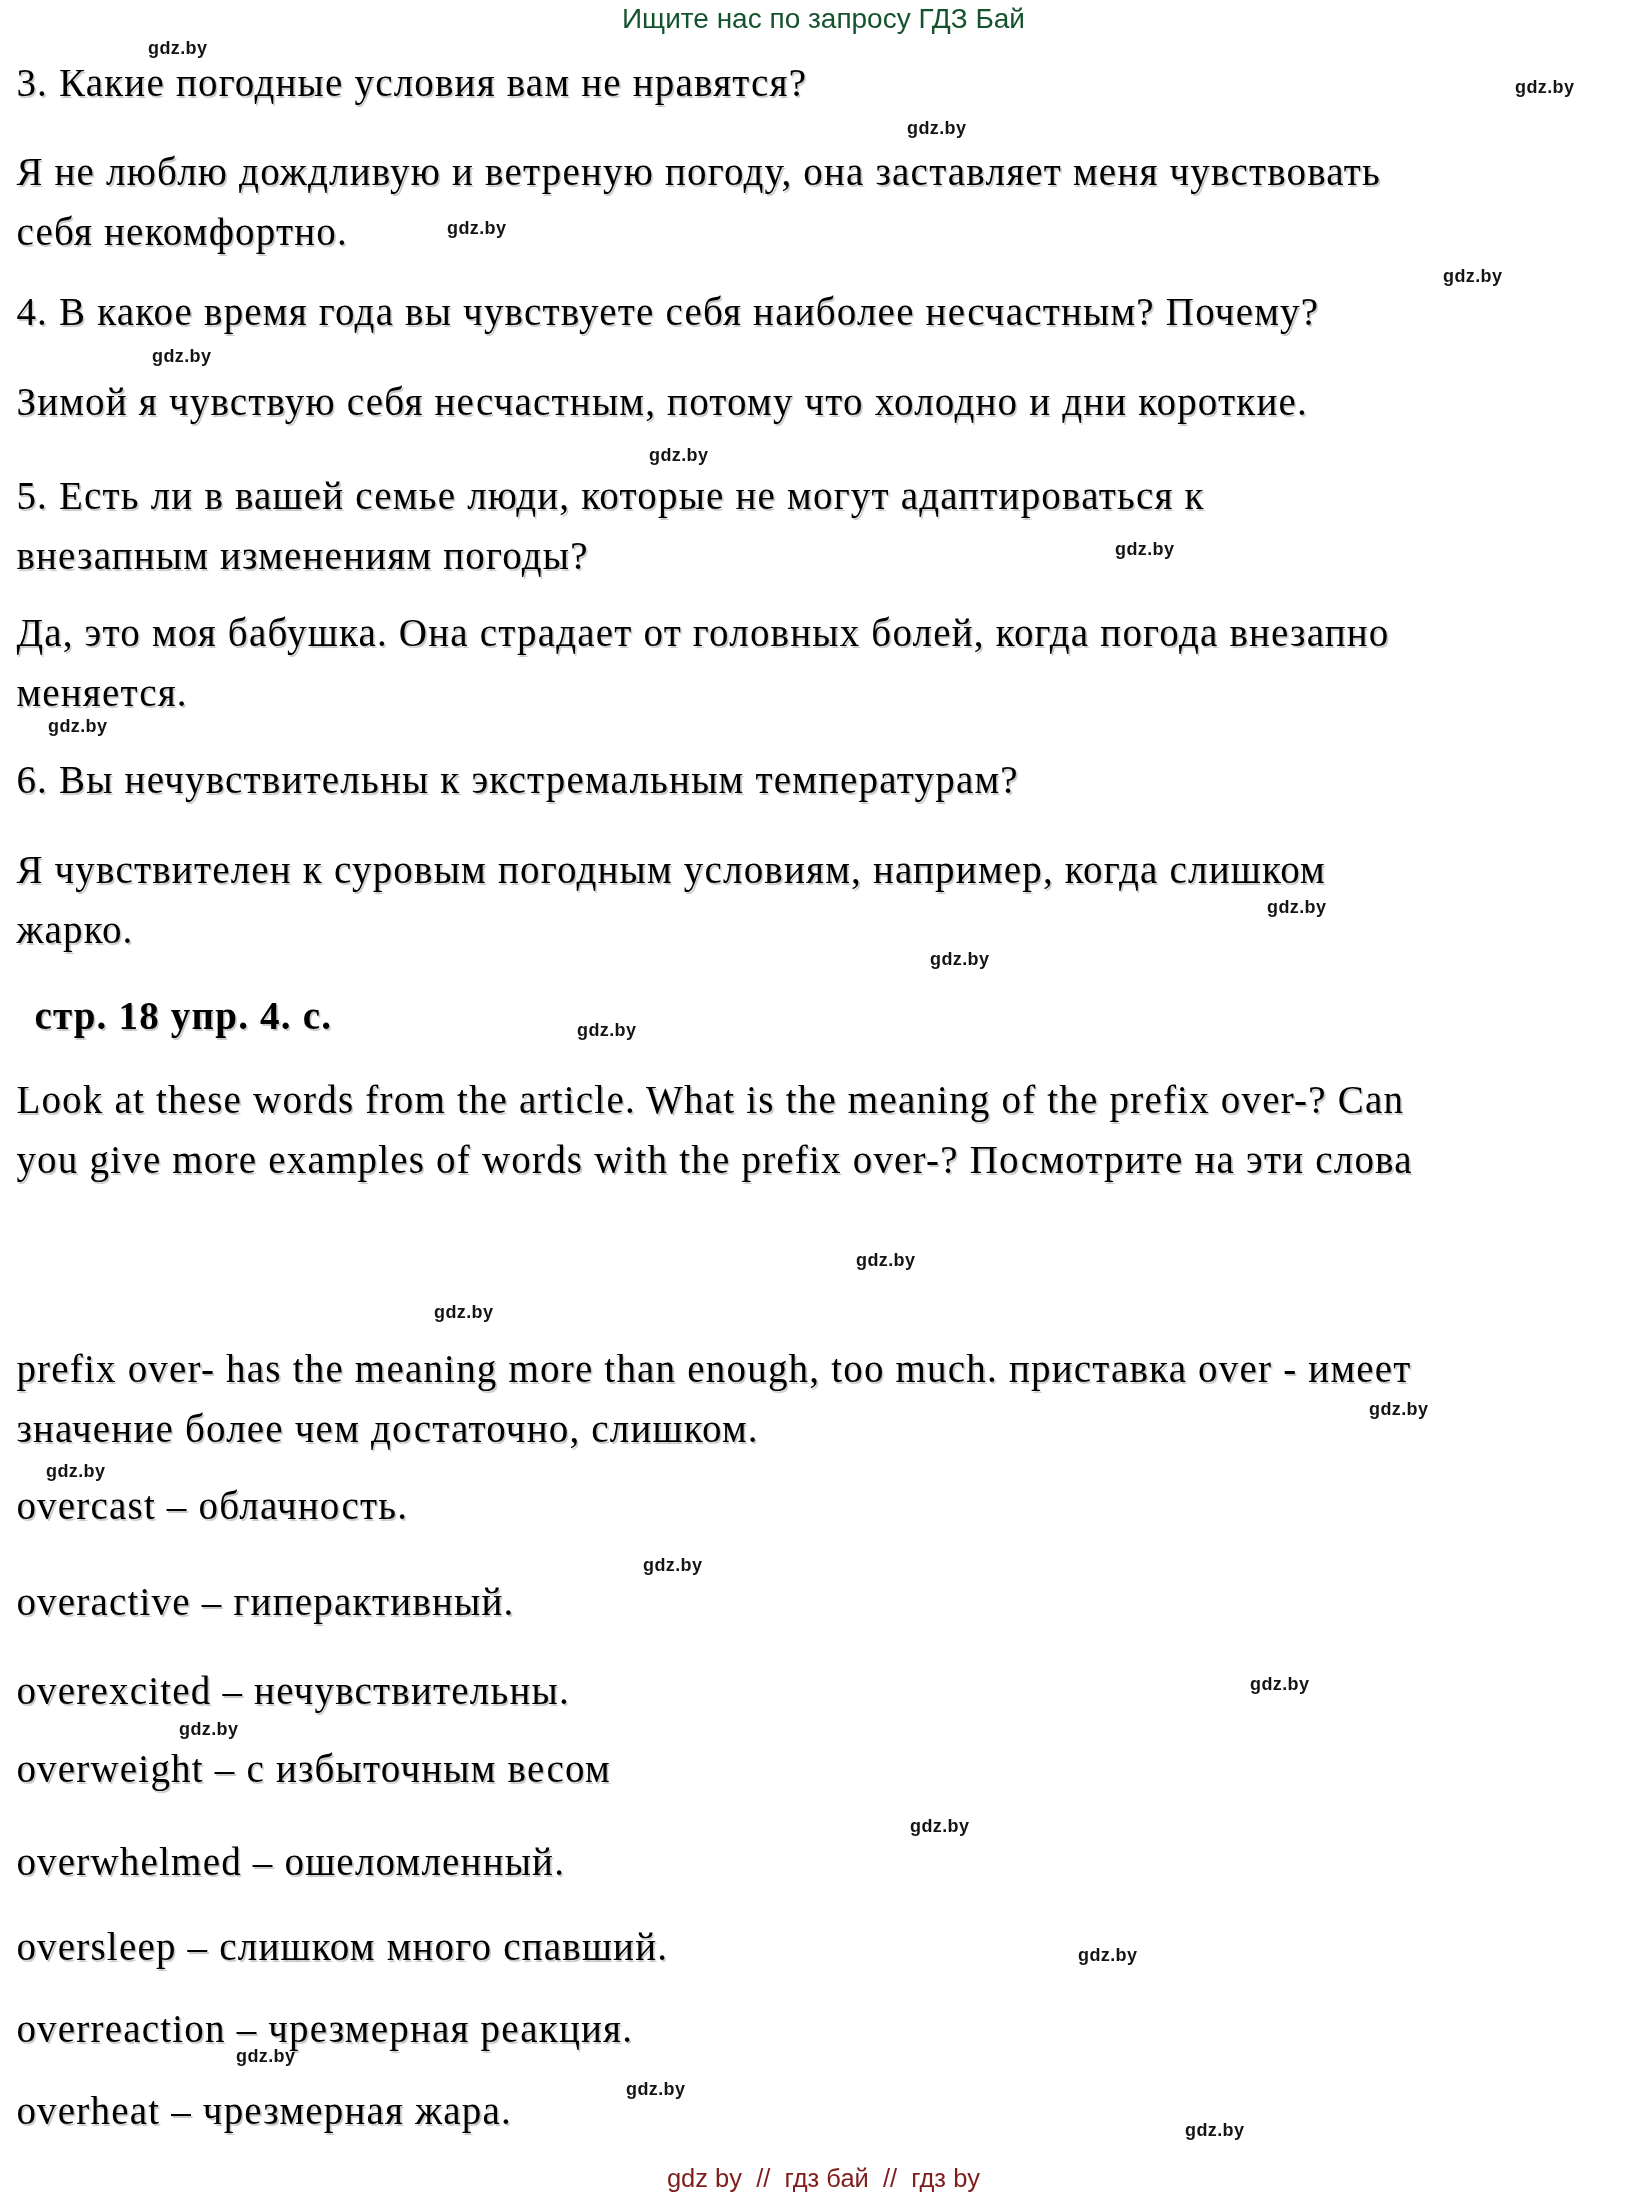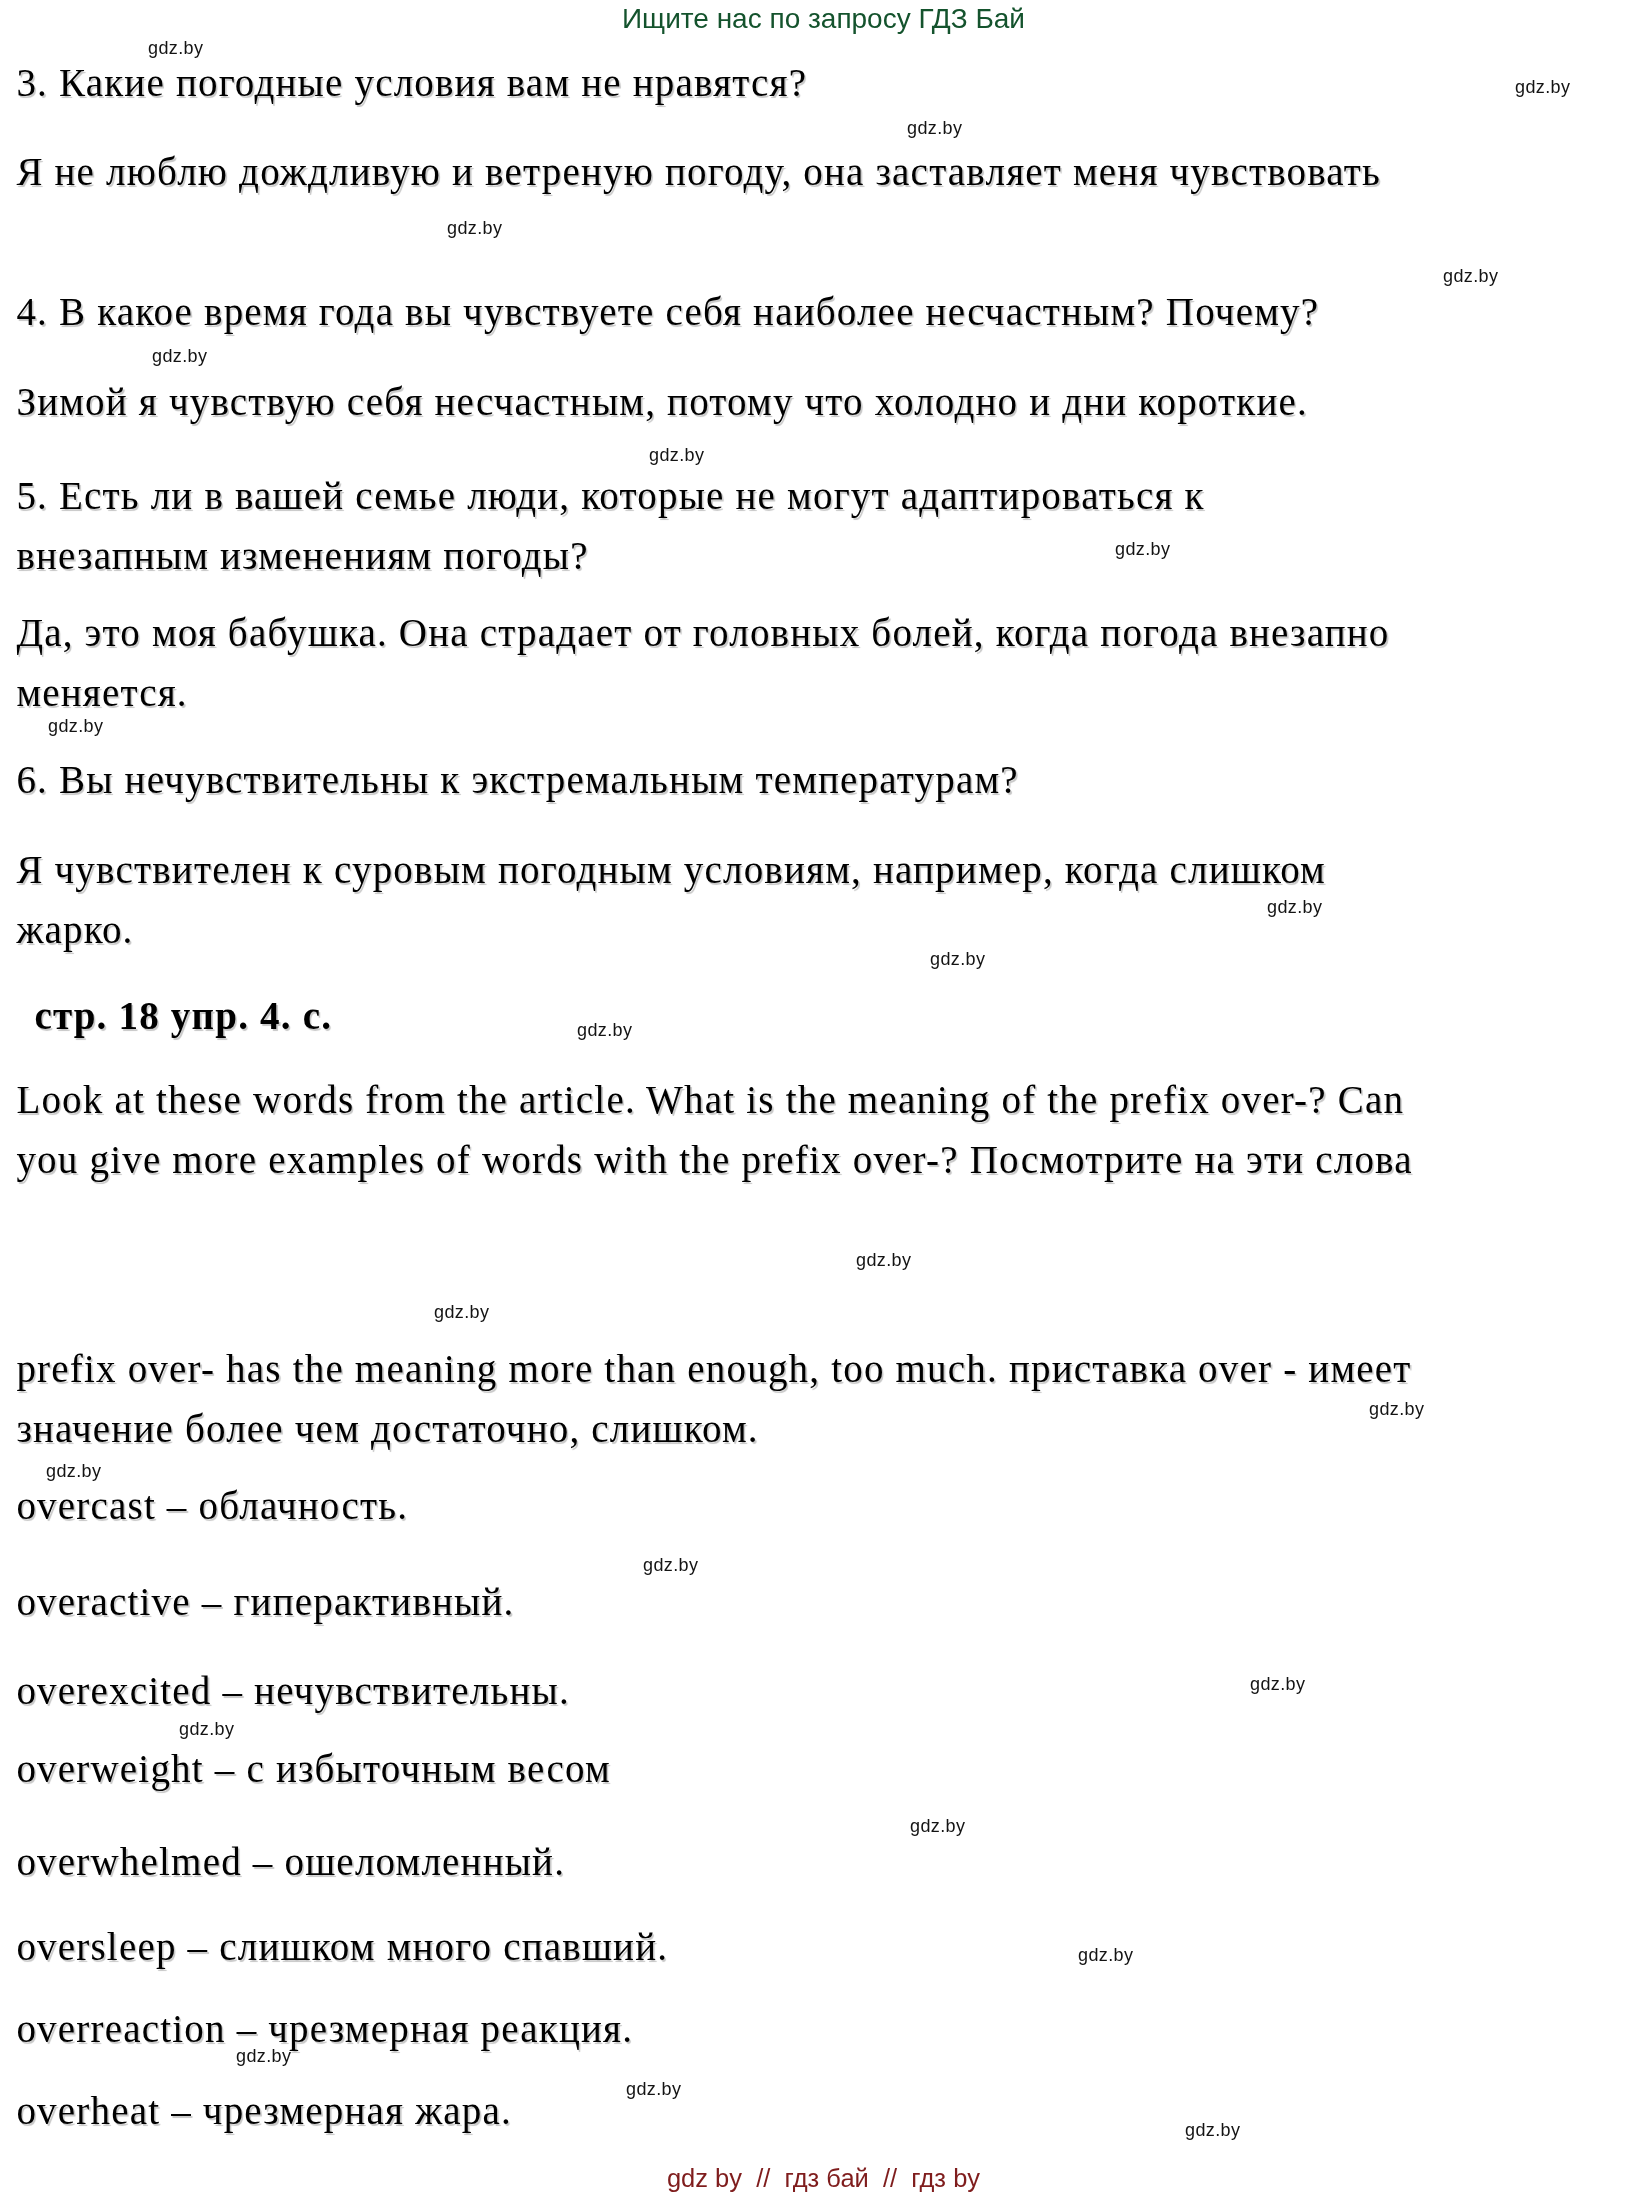--- a/index.html
+++ b/index.html
@@ -25,40 +25,42 @@
     text-shadow: 1.6px 1.6px 0.8px rgba(0,0,0,0.22);
   }
   .tblock.b-heading { font-weight: bold; }
   .tline { height: 60px; }
   .wm {
     position: absolute;
     font-family: "Liberation Sans", "DejaVu Sans", sans-serif;
     font-size: 18px; line-height: 21.3px;
     letter-spacing: 0.4px;
     white-space: nowrap;
+    font-weight: bold;
   }
   .footer-line {
     position: absolute; top: 2163px; left: 0; width: 100%;
     text-align: center;
     font-family: "Liberation Sans", "DejaVu Sans", sans-serif;
     font-size: 25.5px; line-height: 30px;
     white-space: pre;
   }
 </style>
 </head>
 <body style="background: rgb(255, 255, 255);">
 
 <div class="promo-header" style="color: #14532d;">Ищите нас по запросу ГДЗ Бай</div>
 
 <div id="content">
     <div class="tblock" style="top: 53px;">
       <div class="tline">3. Какие погодные условия вам не нравятся?</div>
     </div>
     <div class="tblock" style="top: 142px;">
       <div class="tline">Я не люблю дождливую и ветреную погоду, она заставляет меня чувствовать</div>
+      <div class="tline">себя некомфортно.</div>
     </div>
     <div class="tblock" style="top: 282px;">
       <div class="tline">4. В какое время года вы чувствуете себя наиболее несчастным? Почему?</div>
     </div>
     <div class="tblock" style="top: 372px;">
       <div class="tline">Зимой я чувствую себя несчастным, потому что холодно и дни короткие.</div>
     </div>
     <div class="tblock" style="top: 466px;">
       <div class="tline">5. Есть ли в вашей семье люди, которые не могут адаптироваться к</div>
       <div class="tline">внезапным изменениям погоды?</div>

